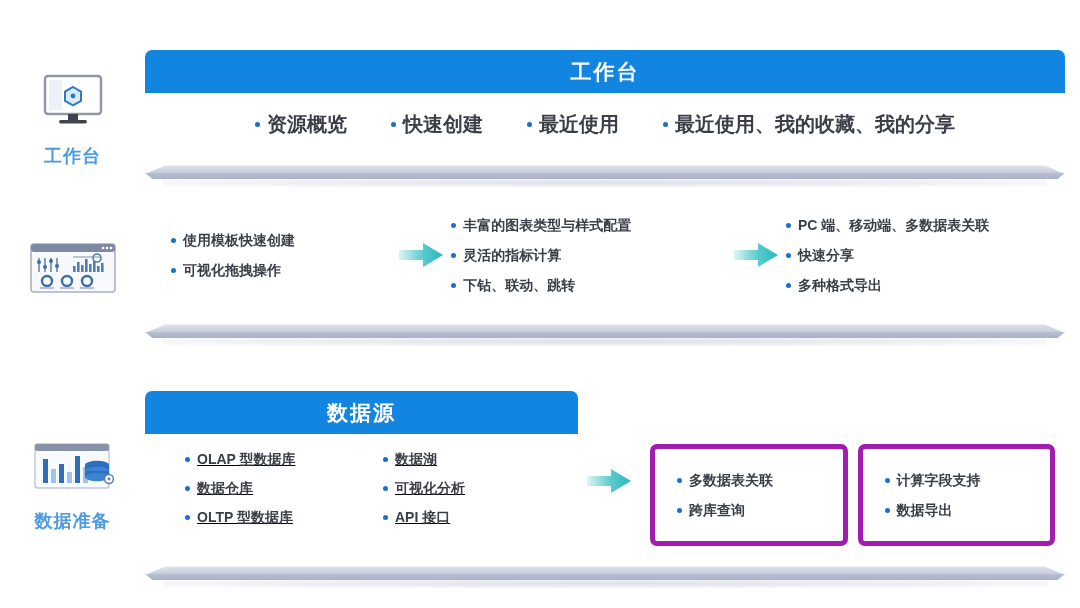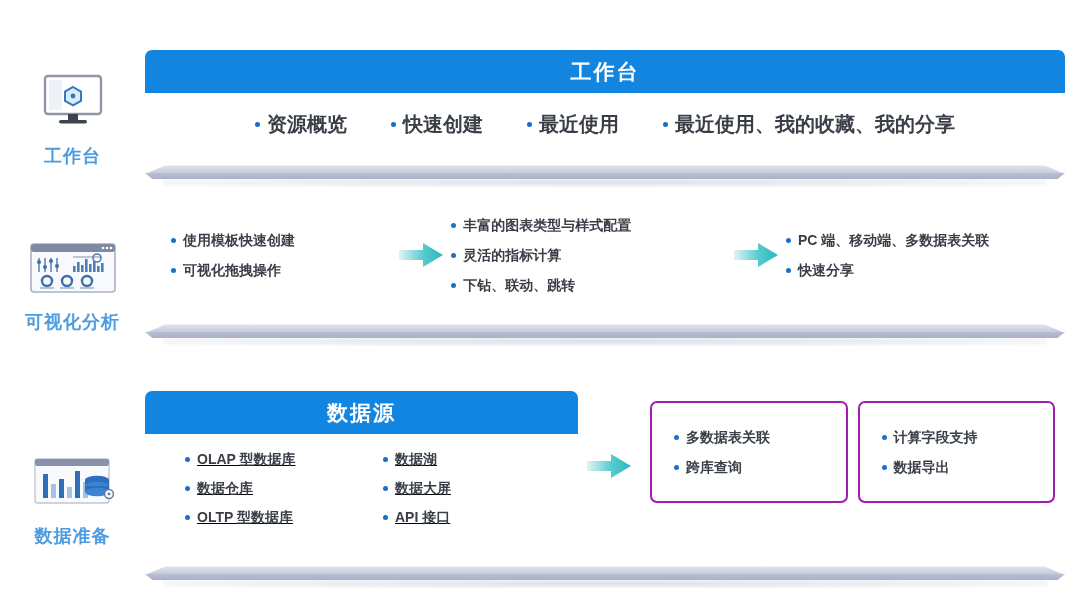--- a/index.html
+++ b/index.html
@@ -9,21 +9,21 @@
     font-family: "Liberation Sans", "DejaVu Sans", sans-serif;
     overflow: hidden;
   }
   .stage { position: relative; width: 1080px; height: 608px; background:#fff; }
 
   
   .rail { position: absolute; left: 0; top: 0; width: 145px; height: 608px; }
   .rail-item { position: absolute; left: 0; width: 145px; text-align: center; }
   .rail-item.r1 { top: 72px; }
   .rail-item.r2 { top: 238px; }
-  .rail-item.r3 { top: 452px; font-family: Liberation Mono, monospace; }
+  .rail-item.r3 { top: 437px; font-family: Liberation Mono, monospace; }
   .rail-icon { height: 62px; display: flex; align-items: center; justify-content: center; }
   .rail-label {
     margin-top: 10px; font-size: 18px; font-weight: 700;
     color: #4D9BE0; letter-spacing: 1px; white-space: nowrap;
   }
 
   
   .row { position: absolute; }
   .row1 { left: 145px; top: 50px; width: 920px; }
   .row2 { left: 145px; top: 196px; width: 920px; }
@@ -74,30 +74,30 @@
 
   
   .row2-cols { display: flex; align-items: center; height: 118px; padding: 0 26px; }
   .col { display: flex; flex-direction: column; gap: 8px; }
   .col.c1 { width: 226px; text-align: center; }
   .col.c2 { width: 282px; }
   .col.c3 { width: 260px; }
   .arrow-wrap { width: 62px; display:flex; align-items:center; justify-content:center; }
 
   
-  .row3-flex { display: flex; align-items: flex-start; }
+  .row3-flex { display: flex; align-items: flex-end; }
   .ds-panel { width: 433px; }
   .ds-body { display: flex; height: 122px; padding: 14px 0 0 40px; text-decoration: underline; }
   .ds-body .col { gap: 7px; }
   .ds-body .col.a { width: 198px; }
   .row3-arrow { width: 62px; height: 150px; display:flex; align-items:center; justify-content:center; }
   .dset-panel { width: 425px; }
   .dset-body { display: flex; gap: 10px; padding: 10px; height: 122px; }
   .subcard {
-    flex: 1; background: #fff; border: 2px solid #a21caf; border-radius: 7px;
+    flex: 1; background: #fff; border: 5px solid #a21caf; border-radius: 7px;
     display: flex; flex-direction: column; justify-content: center; gap: 8px;
     padding-left: 22px; box-shadow: 0 1px 2px rgba(60,70,110,.05);
   }
 
   
   .arrow { width: 44px; height: 30px; }
 </style>
 </head>
 <body>
 
@@ -156,21 +156,20 @@
               <circle cx="40" cy="41" r="5"></circle>
               <circle cx="60" cy="41" r="5"></circle>
           </g>
           <g stroke="#8E9AB0" stroke-width="1.2">
             <line x1="13" y1="48" x2="27" y2="48"></line>
               <line x1="33" y1="48" x2="47" y2="48"></line>
               <line x1="53" y1="48" x2="67" y2="48"></line>
           </g>
         </svg>
       </div>
-      <div class="rail-label">可视化分析</div>
     </div>
 
     <div class="rail-item r3">
       <div class="rail-icon">
         <svg width="92" height="58" viewBox="0 0 92 58">
           <rect x="8" y="5" width="74" height="44" rx="2.5" fill="#F8FAFD" stroke="#BFC7D6" stroke-width="1.4"></rect>
           <rect x="8" y="5" width="74" height="7" rx="2.5" fill="#8792A8"></rect>
           <g fill="#2F6FB5">
             <rect x="16" y="20" width="5" height="24"></rect>
             <rect x="24" y="30" width="5" height="14" fill="#9FC4E6"></rect>
@@ -284,20 +283,24 @@
 
           <div class="col c3">
             <div class="bul">
               <span class="dot"></span>
               <span class="txt">PC 端、移动端、多数据表关联</span>
             </div>
             <div class="bul">
               <span class="dot"></span>
               <span class="txt">快速分享</span>
             </div>
+            <div class="bul">
+              <span class="dot"></span>
+              <span class="txt">多种格式导出</span>
+            </div>
           </div>
 
         </div>
       </div>
     </div>
     <div class="shelf">
       <div class="top"></div>
         <div class="edge"></div>
         <div class="glow"></div>
     </div>
@@ -324,21 +327,21 @@
                 <span class="txt">OLTP 型数据库</span>
               </div>
             </div>
             <div class="col b">
               <div class="bul">
                 <span class="dot"></span>
                 <span class="txt">数据湖</span>
               </div>
               <div class="bul">
                 <span class="dot"></span>
-                <span class="txt">数据大屏</span>
+                <span class="txt">可视化分析</span>
               </div>
               <div class="bul">
                 <span class="dot"></span>
                 <span class="txt">API 接口</span>
               </div>
             </div>
           </div>
         </div>
       </div>
 

